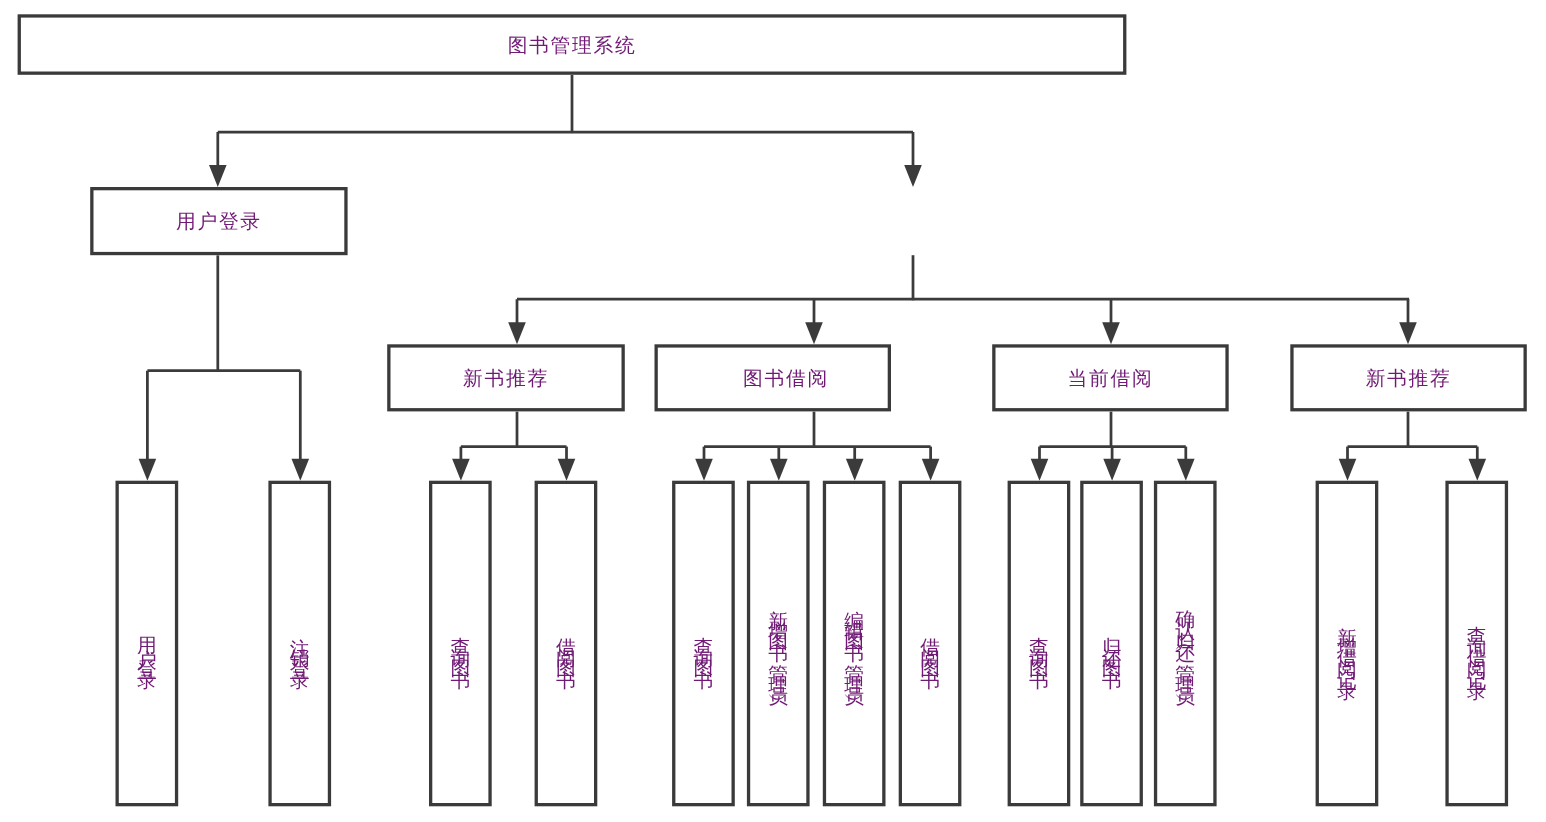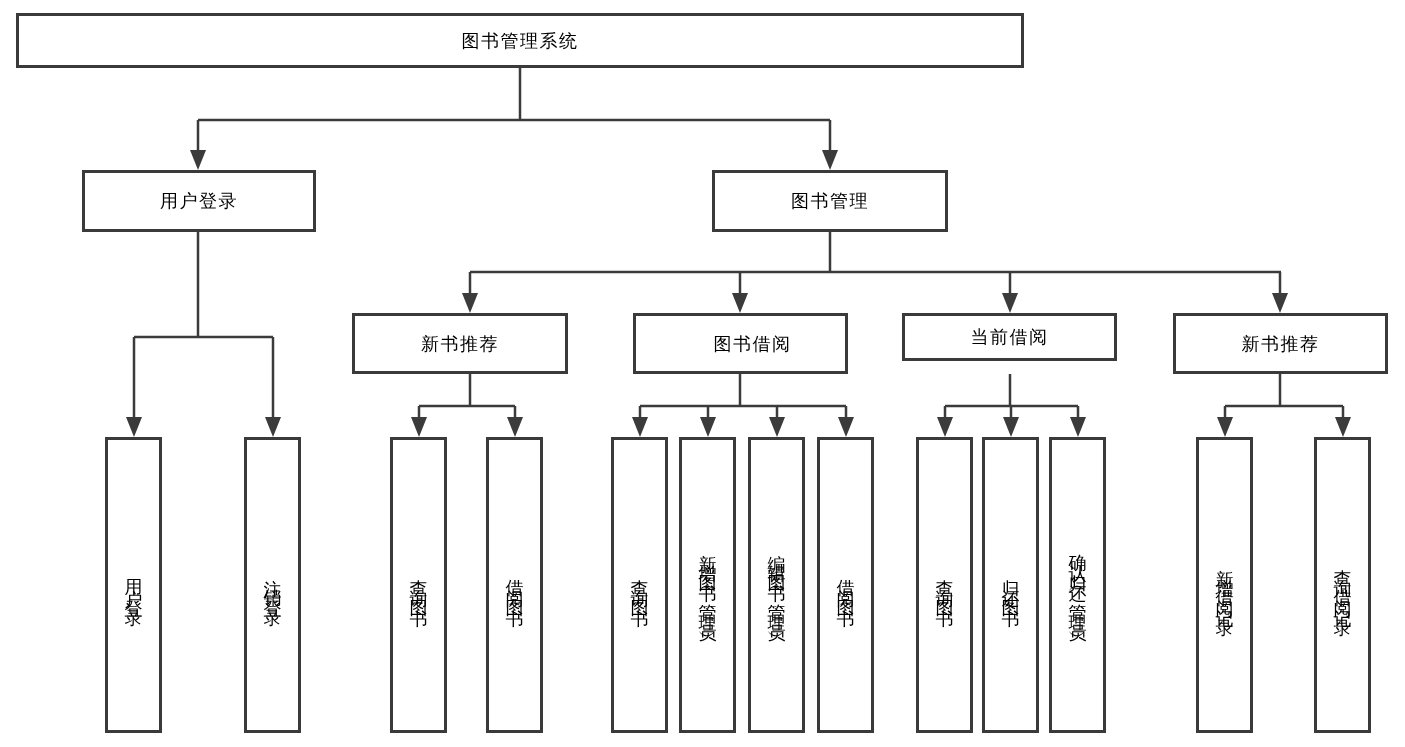--- a/index.html
+++ b/index.html
@@ -33,21 +33,21 @@
     position: absolute;
     box-sizing: border-box;
     border: 3px solid #3a3a3a;
     background: #ffffff;
     display: flex;
     align-items: center;
     justify-content: center;
     z-index: 2;
   }
   .node .lbl {
-    color: #000000;
+    color: #701a75;
     font-size: 18px;
     letter-spacing: 1.5px;
     white-space: nowrap;
   }
   .leaf .lbl {
     writing-mode: vertical-rl;
     font-size: 18px;
     letter-spacing: 10px;
     line-height: 1;
     white-space: nowrap;
@@ -144,31 +144,28 @@
     </g>
   </svg>
 
   <div class="node" style="left:16px;top:13px;width:1008px;height:55px;">
     <span class="lbl">图书管理系统</span>
   </div>
 
   <div class="node" style="left:82px;top:170px;width:234px;height:62px;">
     <span class="lbl">用户登录</span>
   </div>
-  <div class="node" style="left:712px;top:170px;width:236px;height:62px;">
-    <span class="lbl">图书管理</span>
-  </div>
 
   <div class="node" style="left:352px;top:313px;width:216px;height:61px;">
     <span class="lbl">新书推荐</span>
   </div>
-  <div class="node" style="left:633px;top:313px;width:215px;height:61px;padding-left:24px;">
+  <div class="node" style="left:595px;top:313px;width:215px;height:61px;padding-left:24px;">
     <span class="lbl">图书借阅</span>
   </div>
-  <div class="node" style="left:902px;top:313px;width:215px;height:48px;">
+  <div class="node" style="left:902px;top:313px;width:215px;height:61px;">
     <span class="lbl">当前借阅</span>
   </div>
   <div class="node" style="left:1173px;top:313px;width:215px;height:61px;">
     <span class="lbl">新书推荐</span>
   </div>
 
   <div class="node leaf" style="left:105px;top:437px;width:57px;height:296px;">
     <span class="lbl">用户登录</span>
   </div>
   <div class="node leaf" style="left:244px;top:437px;width:57px;height:296px;">

